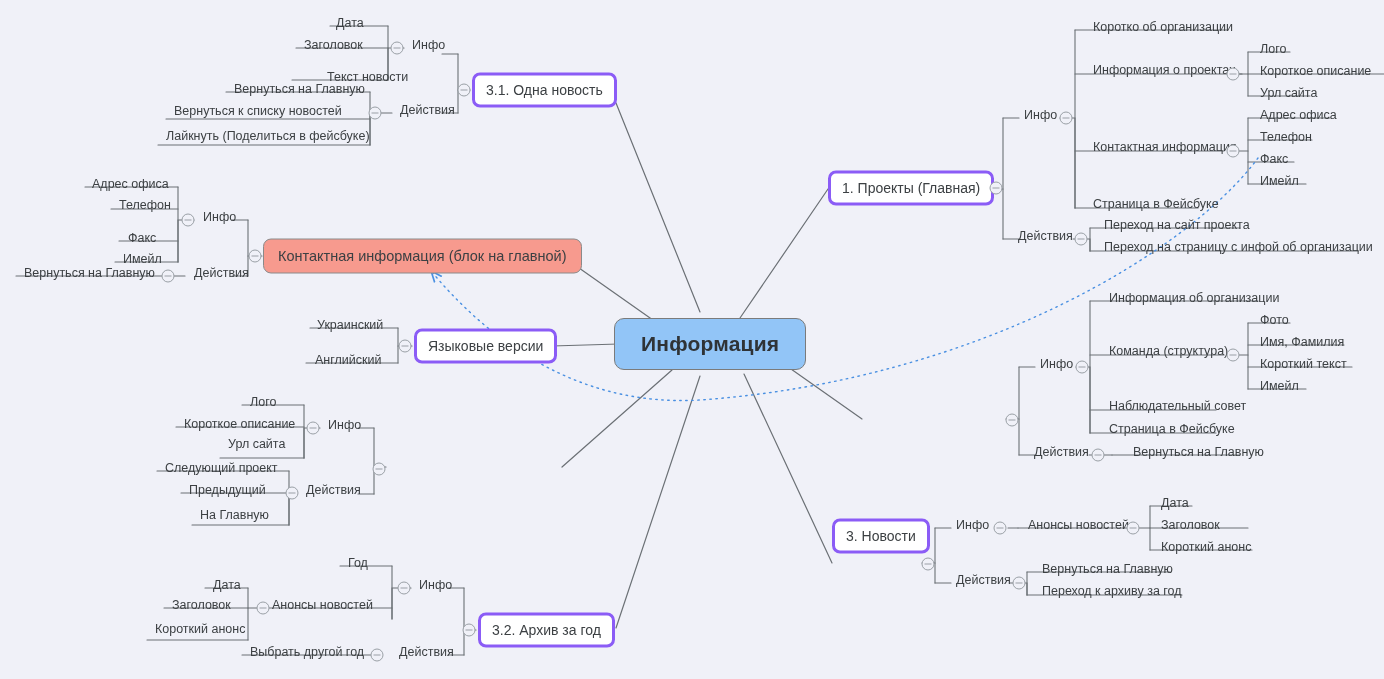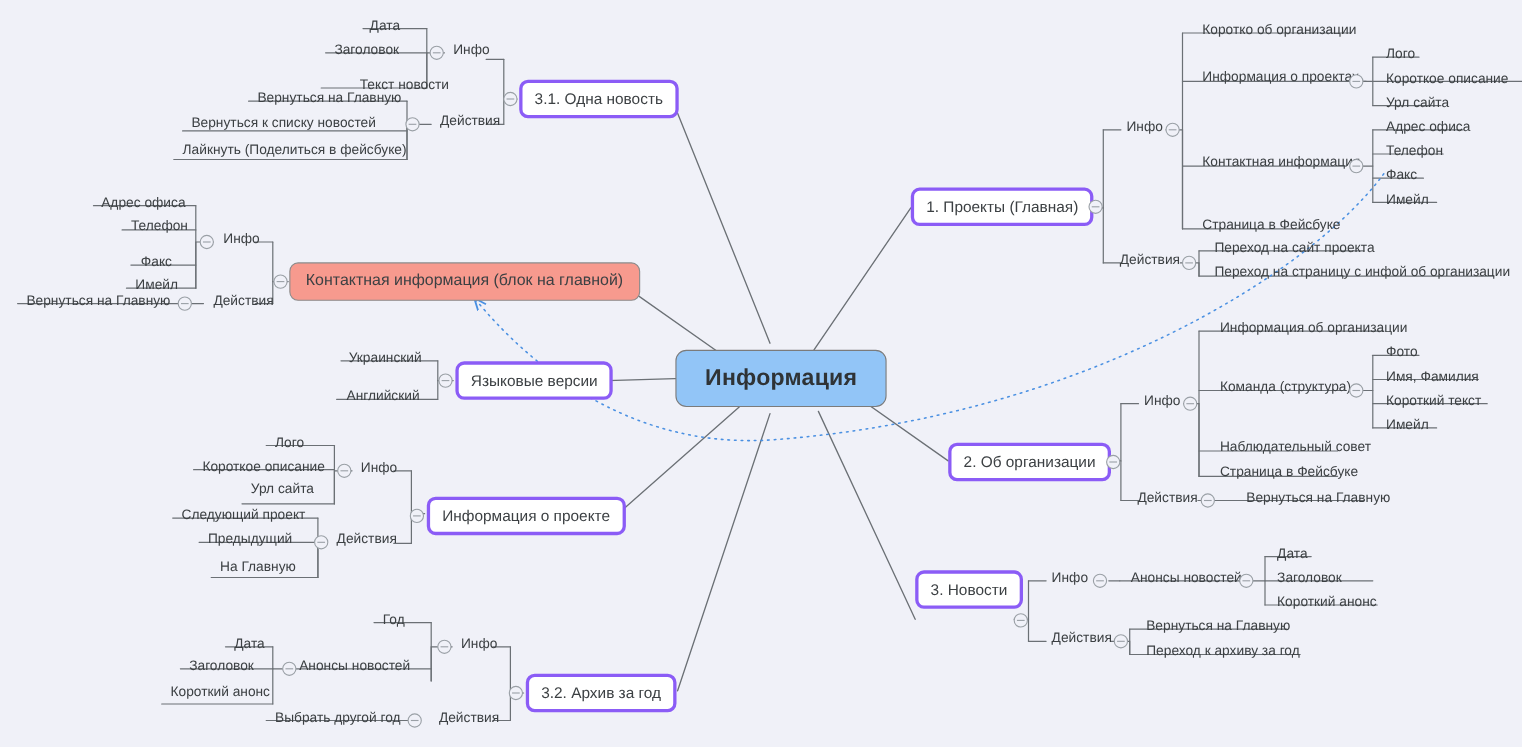--- a/index.html
+++ b/index.html
@@ -311,21 +311,20 @@
 
   <div class="node leaf la" style="left:190px; top:282px;">Действия</div>
   <div class="toggle" style="left:168px; top:276px;"></div>
   <div class="node leaf la" style="left:20px; top:282px;">Вернуться на Главную</div>
 
   <div class="node boxed small-box" style="left:414px; top:346px;">Языковые версии</div>
   <div class="toggle" style="left:405px; top:346px;"></div>
   <div class="node leaf la" style="left:313px; top:334px;">Украинский</div>
   <div class="node leaf la" style="left:311px; top:369px;">Английский</div>
 
-  <div class="node boxed small-box" style="left:388px; top:469px;">Информация о проекте</div>
   <div class="toggle" style="left:379px; top:469px;"></div>
 
   <div class="node leaf la" style="left:324px; top:434px;">Инфо</div>
   <div class="toggle" style="left:313px; top:428px;"></div>
   <div class="node leaf la" style="left:246px; top:411px;">Лого</div>
   <div class="node leaf la" style="left:180px; top:433px;">Короткое описание</div>
   <div class="node leaf la" style="left:224px; top:453px;">Урл сайта</div>
 
   <div class="node leaf la" style="left:302px; top:499px;">Действия</div>
   <div class="toggle" style="left:292px; top:493px;"></div>
@@ -368,21 +367,20 @@
   <div class="node leaf la" style="left:1256px; top:124px;">Адрес офиса</div>
   <div class="node leaf la" style="left:1256px; top:146px;">Телефон</div>
   <div class="node leaf la" style="left:1256px; top:168px;">Факс</div>
   <div class="node leaf la" style="left:1256px; top:190px;">Имейл</div>
 
   <div class="node leaf la" style="left:1014px; top:245px;">Действия</div>
   <div class="toggle" style="left:1081px; top:239px;"></div>
   <div class="node leaf la" style="left:1100px; top:234px;">Переход на сайт проекта</div>
   <div class="node leaf la" style="left:1100px; top:256px;text-align:center;">Переход на страницу с инфой об организации</div>
 
-  <div class="node boxed small-box" style="left:862px; top:420px;">2. Об организации</div>
   <div class="toggle" style="left:1012px; top:420px;"></div>
 
   <div class="node leaf la" style="left:1036px; top:373px;">Инфо</div>
   <div class="toggle" style="left:1082px; top:367px;"></div>
   <div class="node leaf la" style="left:1105px; top:307px;">Информация об организации</div>
   <div class="node leaf la" style="left:1105px; top:360px;">Команда (структура)</div>
   <div class="toggle" style="left:1233px; top:355px;"></div>
   <div class="node leaf la" style="left:1105px; top:415px;">Наблюдательный совет</div>
   <div class="node leaf la" style="left:1105px; top:438px;">Страница в Фейсбуке</div>
 

